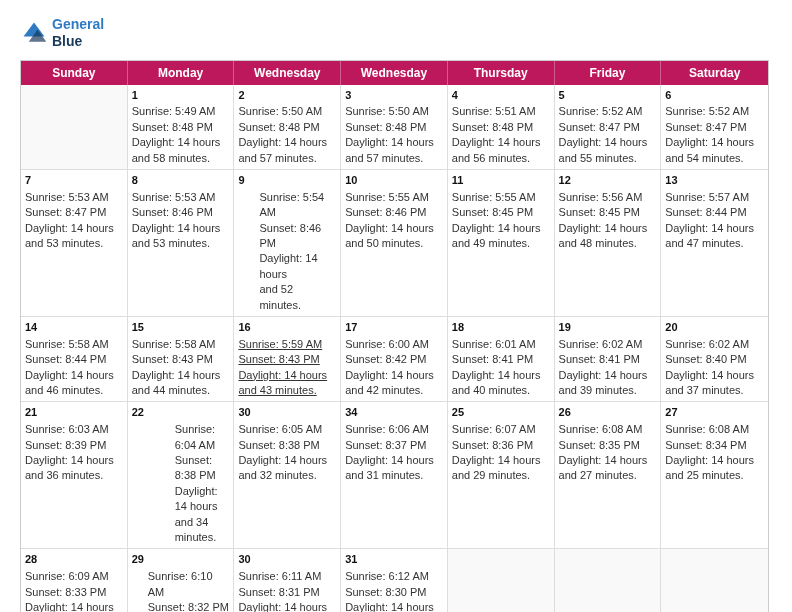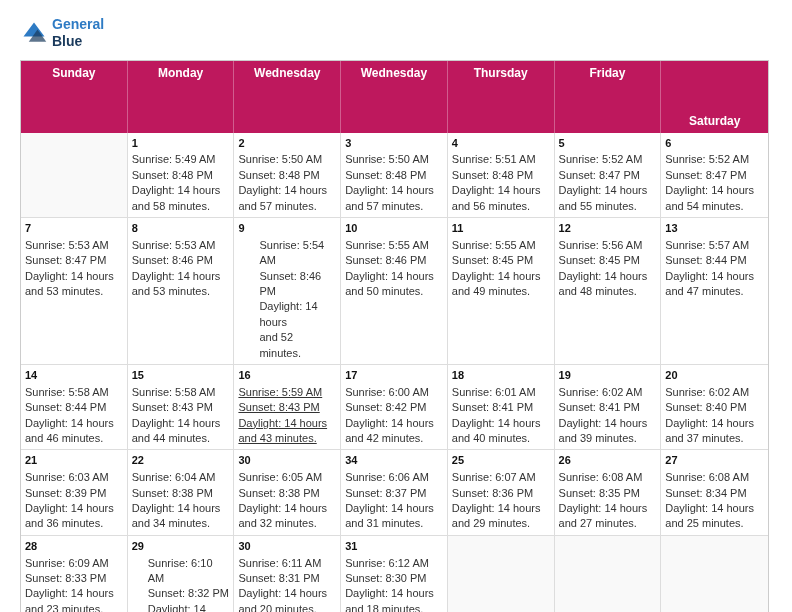--- a/index.html
+++ b/index.html
@@ -67,21 +67,21 @@
       background: #be185d;
     }
     .cal-header-cell {
       color: #fff;
       font-size: 12px;
       font-weight: bold;
       text-align: center;
       padding: 5px 2px;
       border-right: 1px solid rgba(255,255,255,0.3);
     }
-    .cal-header-cell:last-child { border-right: none; margin-top: 48px; }
+    .cal-header-cell:last-child { border-right: none; }
     .cal-body {
       flex: 1;
       display: flex;
       flex-direction: column;
     }
     .cal-row {
       display: grid;
       grid-template-columns: repeat(7, 1fr);
       flex: 1;
       border-top: 1px solid #ddd;
@@ -292,21 +292,21 @@
         <div class="cal-row">
           <div class="cal-cell">
             <div class="day-num">21</div>
             <div class="cell-info" style="white-space: pre-line;">Sunrise: 6:03 AM
 Sunset: 8:39 PM
 Daylight: 14 hours
 and 36 minutes.</div>
           </div>
           <div class="cal-cell">
             <div class="day-num">22</div>
-            <div class="cell-info" style="white-space: pre-line;">Sunrise: 6:04 AM
+            <div class="cell-info" style="white-space: pre-line; margin-left: 43px;">Sunrise: 6:04 AM
 Sunset: 8:38 PM
 Daylight: 14 hours
 and 34 minutes.</div>
           </div>
           <div class="cal-cell">
             <div class="day-num">30</div>
             <div class="cell-info" style="white-space: pre-line;">Sunrise: 6:05 AM
 Sunset: 8:38 PM
 Daylight: 14 hours
 and 32 minutes.</div>

